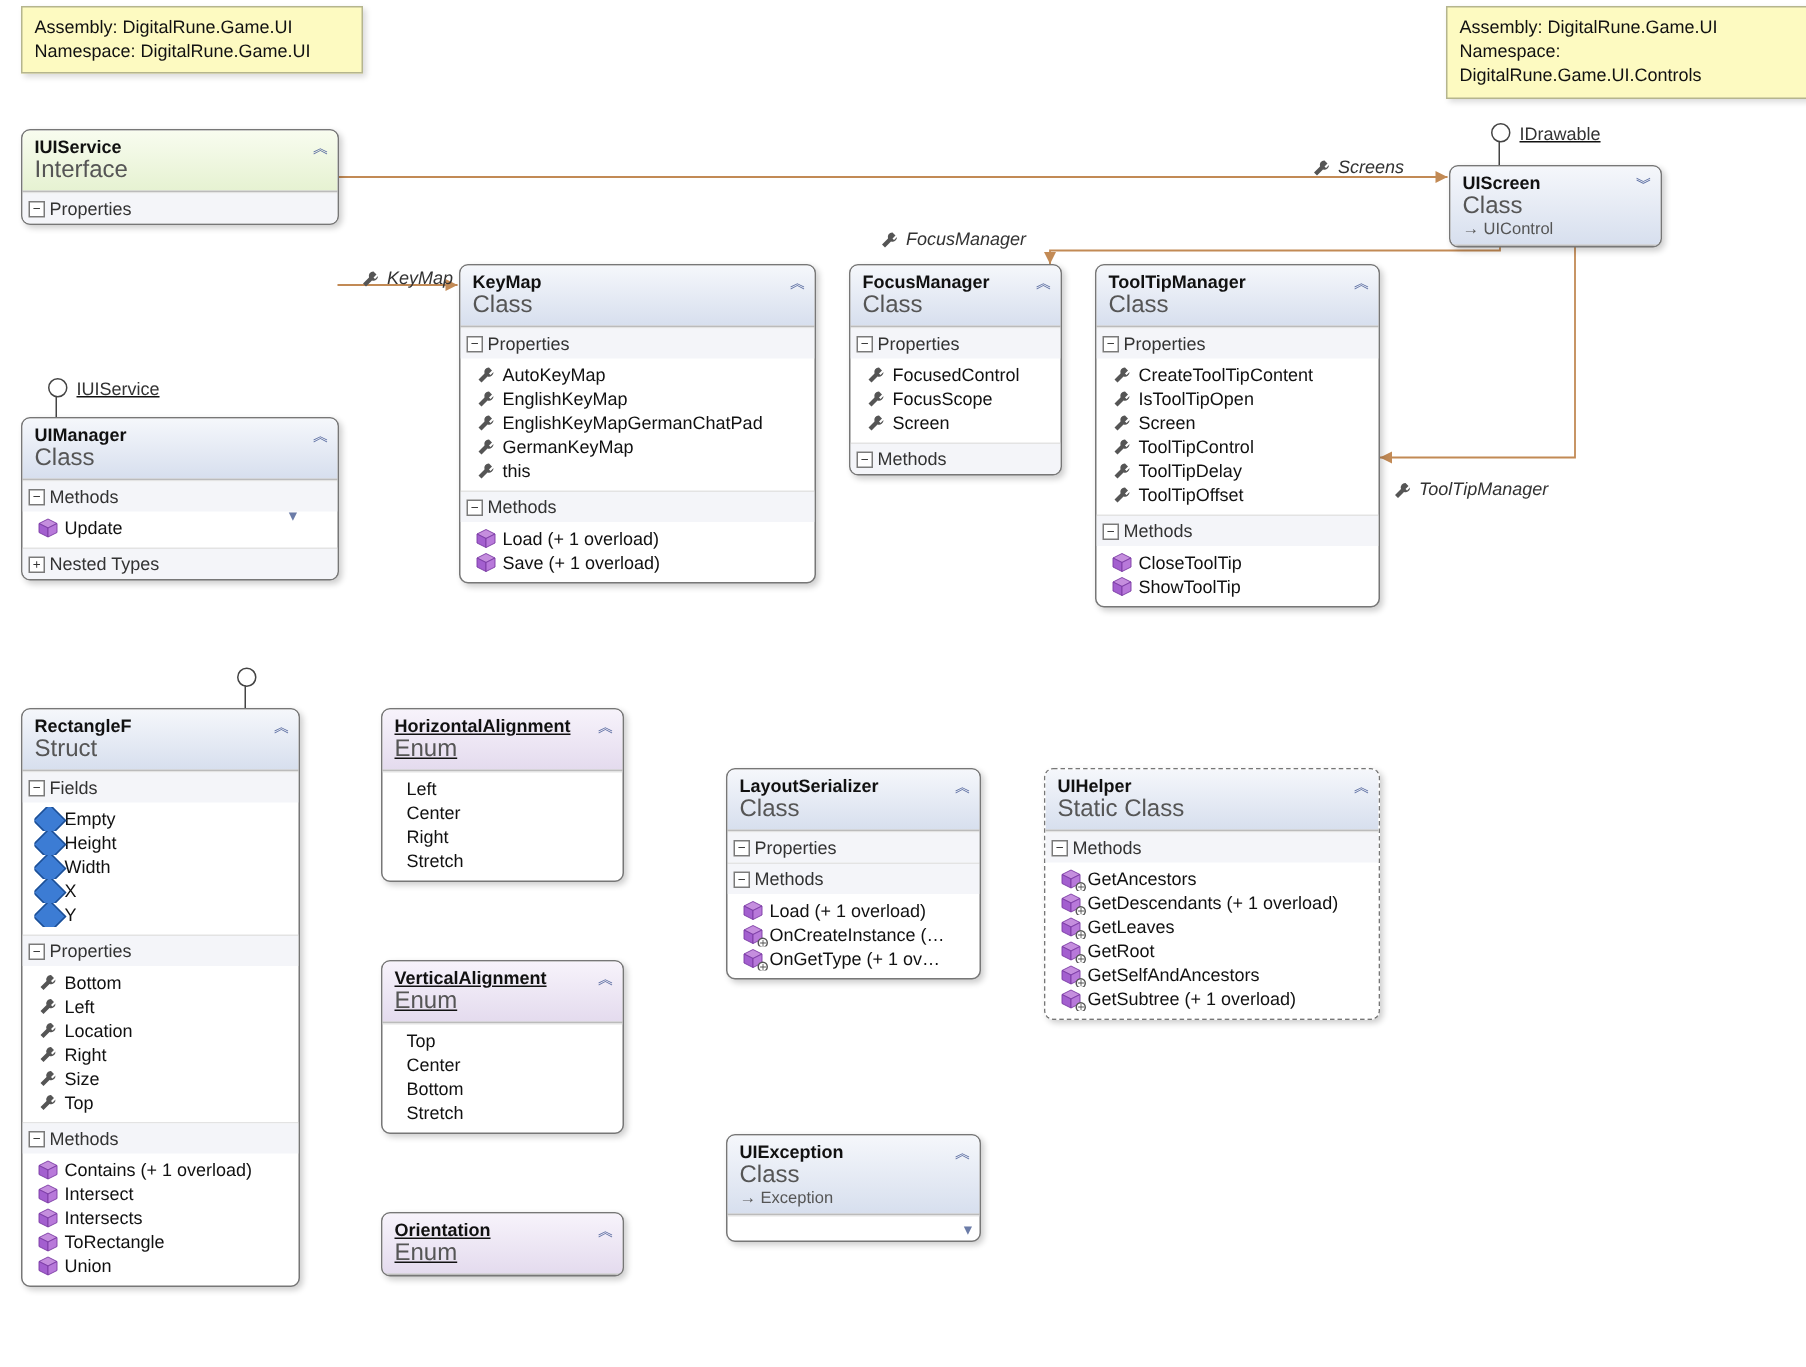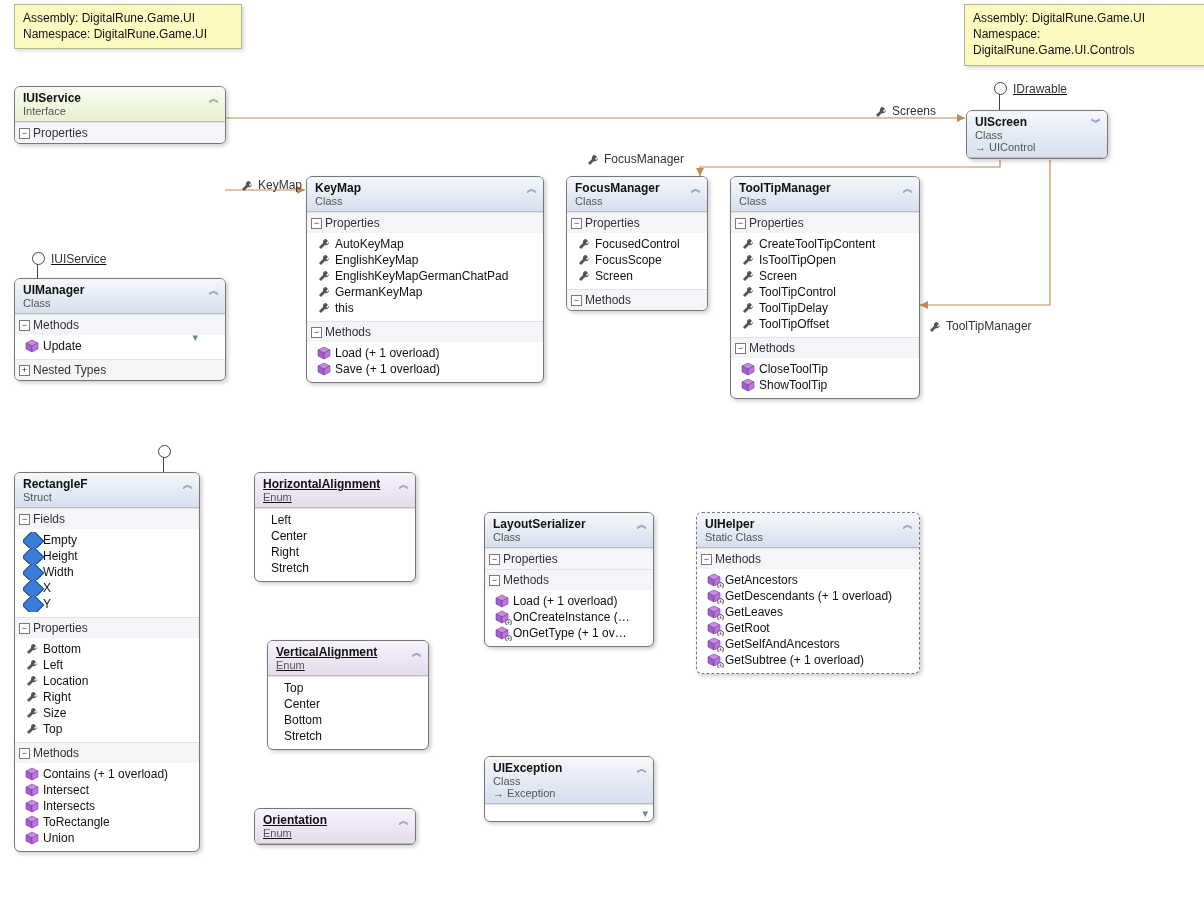--- a/index.html
+++ b/index.html
@@ -32,21 +32,21 @@
   .node .hdr {
     padding: 4px 22px 4px 8px;
     background: linear-gradient(#f5f7fb, #d7dfee);
     border-bottom: 1px solid #bbb;
     position: relative;
   }
   .node.iface .hdr { background: linear-gradient(#f8fcef, #e6f2d2); }
   .node.enum  .hdr { background: linear-gradient(#f7f3fb, #e4dbee); text-decoration: underline; }
   .node.static{ border-style: dashed; }
   .node .name { font-weight: bold; }
-  .node .kind { font-size: 11px; color: #555; }
+  .node .kind { font-size: 16px; color: #555; }
   .node .inh  { font-size: 11px; color: #555; }
   .node .inh::before { content: "→ "; }
   .chev {
     position: absolute;
     right: 4px; top: 4px;
     width: 14px; height: 14px;
     display: flex; align-items: center; justify-content: center;
     font-size: 11px; color: #5a6ca0;
     cursor: pointer;
   }
@@ -116,21 +116,21 @@
   
   .pop {
     position: absolute;
     display: flex; align-items: flex-end; text-decoration: underline;
   }
   .pop .stick { width: 1px; height: 18px; background:#444; margin-left:5px; }
   .pop .ball  { width: 11px; height:11px; border:1px solid #444; border-radius:50%; background:#fff; margin-bottom:-1px; }
   .pop .lbl   { margin-left: 6px; align-self: flex-start; color:#333; }
 
   
-  .clabel { position:absolute; color:#333; }
+  .clabel { position:absolute; font-style: italic; color:#333; }
   .clabel .wr { display:inline-block; width:14px; height:14px; vertical-align:middle; margin-right:4px; }
 
   
   svg.wires { position:absolute; left:0; top:0; width:1204px; height:911px; pointer-events:none; }
   svg.wires path, svg.wires line { stroke:#c28a55; stroke-width:1.2; fill:none; }
   svg.wires .arrow { fill:#c28a55; stroke:none; }
 </style>
 </head>
 <body>
 
@@ -436,21 +436,21 @@
   <div class="sect">
     <ul class="items" style="padding-left:12px;">
       <li style="padding-left:4px;">Left</li>
       <li style="padding-left:4px;">Center</li>
       <li style="padding-left:4px;">Right</li>
       <li style="padding-left:4px;">Stretch</li>
     </ul>
   </div>
 </div>
 
-<div class="node enum" style="left:254px; top:640px; width:160px;margin-left:13px;">
+<div class="node enum" style="left:254px; top:640px; width:160px;">
   <div class="hdr">
     <div class="name">VerticalAlignment</div>
     <div class="kind">Enum</div>
     <div class="chev">︽</div>
   </div>
   <div class="sect">
     <ul class="items" style="padding-left:12px;">
       <li style="padding-left:4px;">Top</li>
       <li style="padding-left:4px;">Center</li>
       <li style="padding-left:4px;">Bottom</li>

